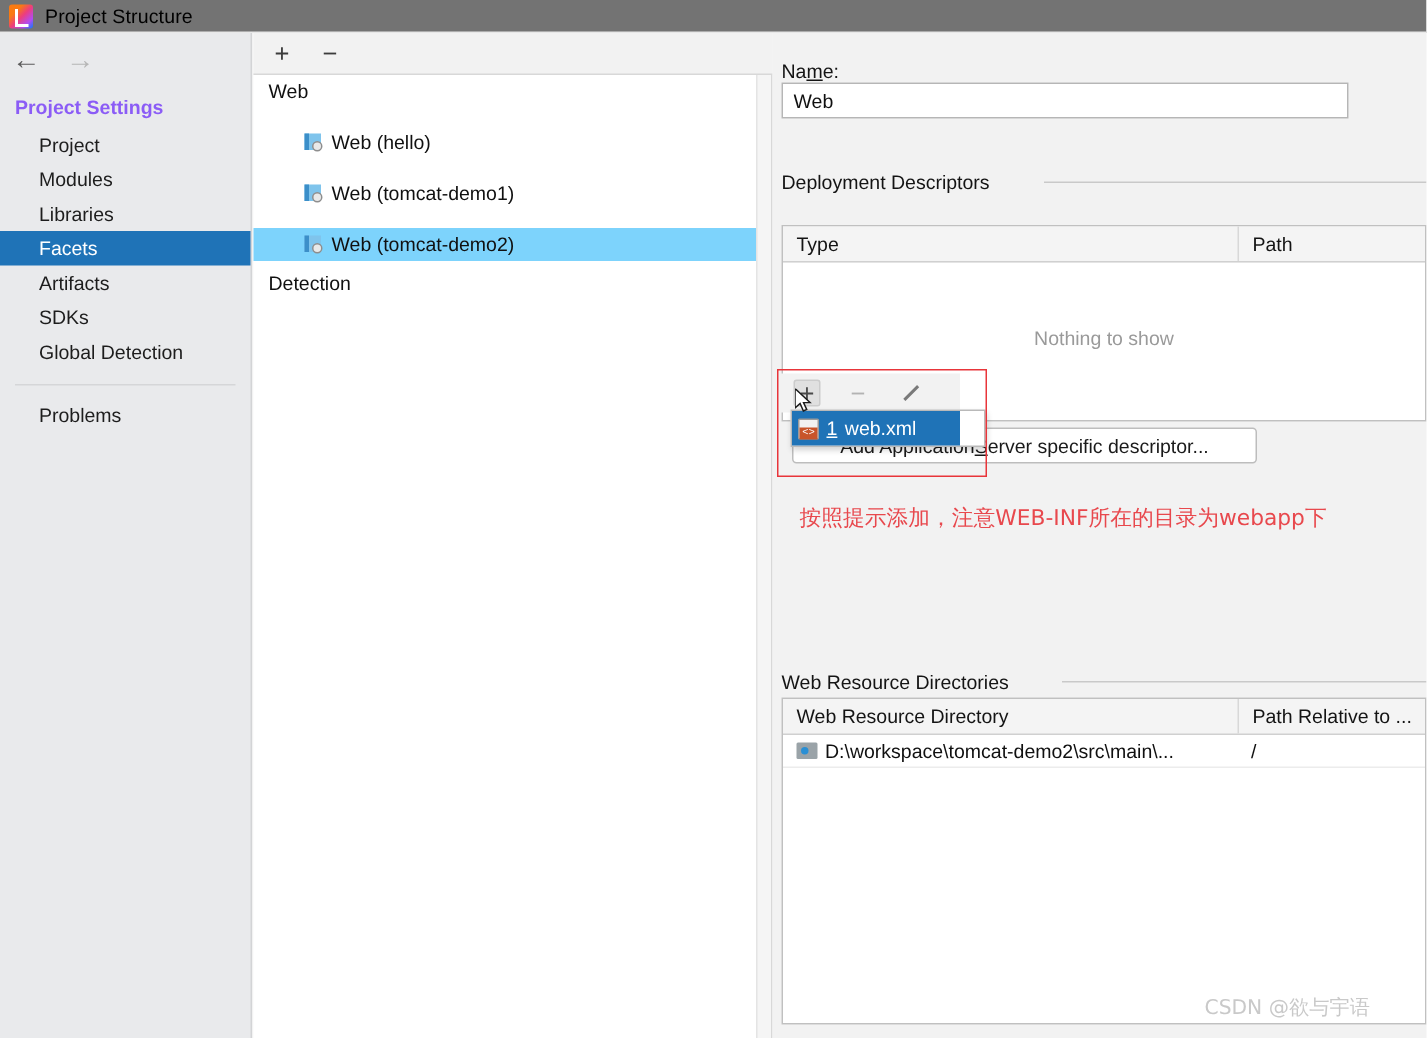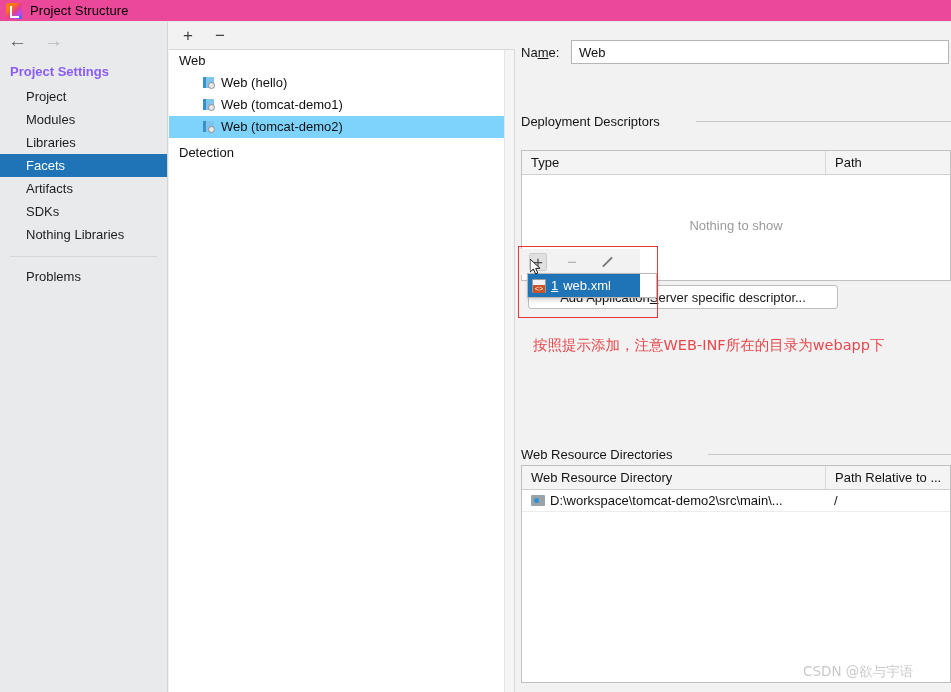--- a/index.html
+++ b/index.html
@@ -15,21 +15,21 @@
   #root {
     position: relative;
     width: 951px; height: 692px;
     background: #f2f2f2;
   }
 
   
   .titlebar {
     position: absolute; left: 0; top: 0;
     width: 951px; height: 22px;
-    background: #ec4899;
+    background: #737373;
     display: flex; align-items: center;
     padding-left: 6px;
     border-bottom: 1px solid #e8e8e8;
   }
   .ij-logo {
     width: 16px; height: 16px;
     position: relative;
     margin-right: 8px;
     border-radius: 2px;
     overflow: hidden;
@@ -123,20 +123,21 @@
     font-size: 13px;
     color: #101010;
   }
   .tree-leaf {
     height: 22px; line-height: 22px;
     padding-left: 34px;
     font-size: 13px;
     color: #101010;
     display: flex; align-items: center;
     white-space: nowrap;
+    margin-top: 12px;
   }
   .tree-leaf.selected { background: #7dd3fc; }
   .facet-icon {
     width: 13px; height: 13px;
     margin-right: 5px;
     position: relative;
     flex: 0 0 auto;
   }
   .facet-icon .sq {
     position: absolute; left: 0; top: 0;
@@ -160,22 +161,23 @@
 
   
   .detail {
     position: absolute; left: 515px; top: 22px;
     width: 436px; height: 670px;
     background: #f2f2f2;
     padding: 0;
   }
   .name-row {
     position: absolute; left: 6px; top: 18px;
-    display: flex; align-items: center;
+    display: flex; align-items: flex-start;
     width: 430px;
+    flex-direction: column;
   }
   .name-label {
     font-size: 13px; color: #141414;
     width: 50px;
   }
   .name-label u { text-decoration: underline; }
   .name-input {
     height: 24px;
     width: 378px;
     background: #ffffff;
@@ -405,21 +407,21 @@
     </div>
 
     <div class="nav-group-title">Project Settings</div>
     <div class="nav-item">Project</div>
     <div class="nav-item">Modules</div>
     <div class="nav-item">Libraries</div>
     <div class="nav-item selected">Facets</div>
     <div class="nav-item">Artifacts</div>
 
     <div class="nav-item">SDKs</div>
-    <div class="nav-item">Nothing Libraries</div>
+    <div class="nav-item">Global Detection</div>
 
     <div class="nav-sep"></div>
     <div class="nav-item">Problems</div>
   </div>
 
   <div class="treepanel">
     <div class="tree-toolbar">
       <span class="tb-btn">+</span>
       <span class="tb-btn">−</span>
     </div>

